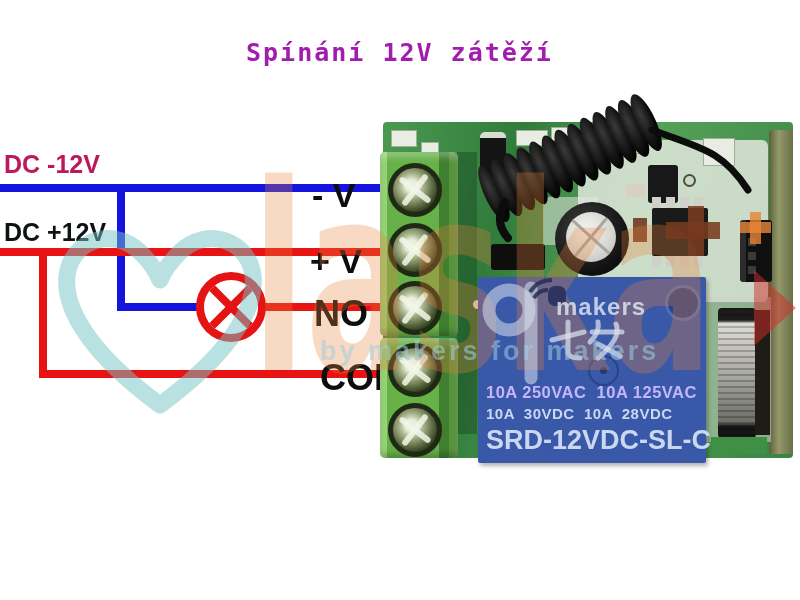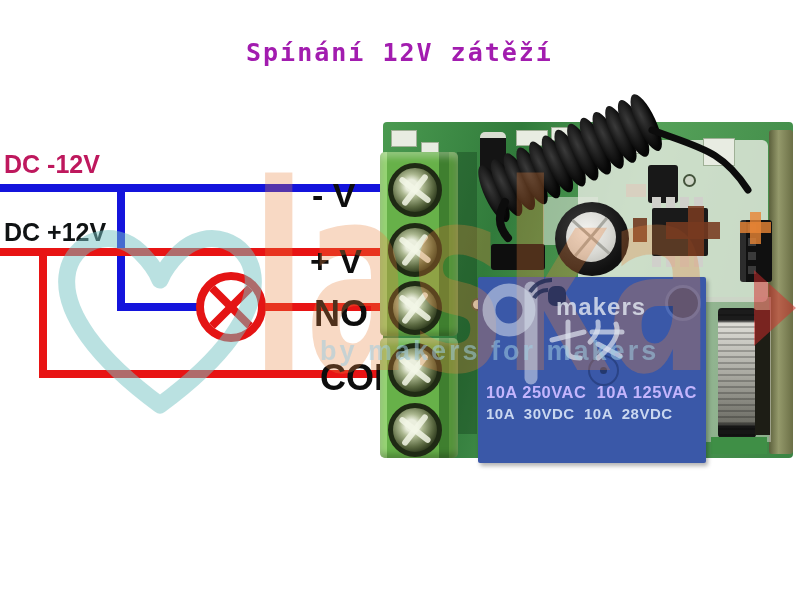--- a/index.html
+++ b/index.html
@@ -217,20 +217,21 @@
     <div class="abs screw s2"></div>
     <div class="abs screw s3"></div>
     <div class="abs screw s4"></div>
     <div class="abs screw s5"></div>
 
     <div class="abs relay" style="background: rgb(58, 88, 168);">
       <div class="abs indent"></div>
       <div class="abs ccirc"></div>
       <div class="relay-line rl1" style="color: #c4b5fd;">10A 250VAC  10A 125VAC</div>
       <div class="relay-line rl2" style="color: rgb(201, 215, 240);">10A  30VDC  10A  28VDC</div>
+      <div class="relay-line rl3" style="color: rgb(201, 215, 240);">SRD-12VDC-SL-C</div>
     </div>
   </div>
 
   <svg class="overlay" width="800" height="600" style="z-index:4">
     <path d="M 652 130 C 700 148, 722 150, 748 190" stroke="#0c0c0c" stroke-width="7" fill="none" stroke-linecap="round"></path>
     <path d="M 505 202 C 497 216, 499 228, 508 238" stroke="#0c0c0c" stroke-width="8" fill="none" stroke-linecap="round"></path>
   </svg>
 
   <svg class="overlay wm" width="800" height="600">
     <path d="M160 405 C96 358 63 312 67 276 C71 240 113 226 140 252 C149 261 156 270 160 280

